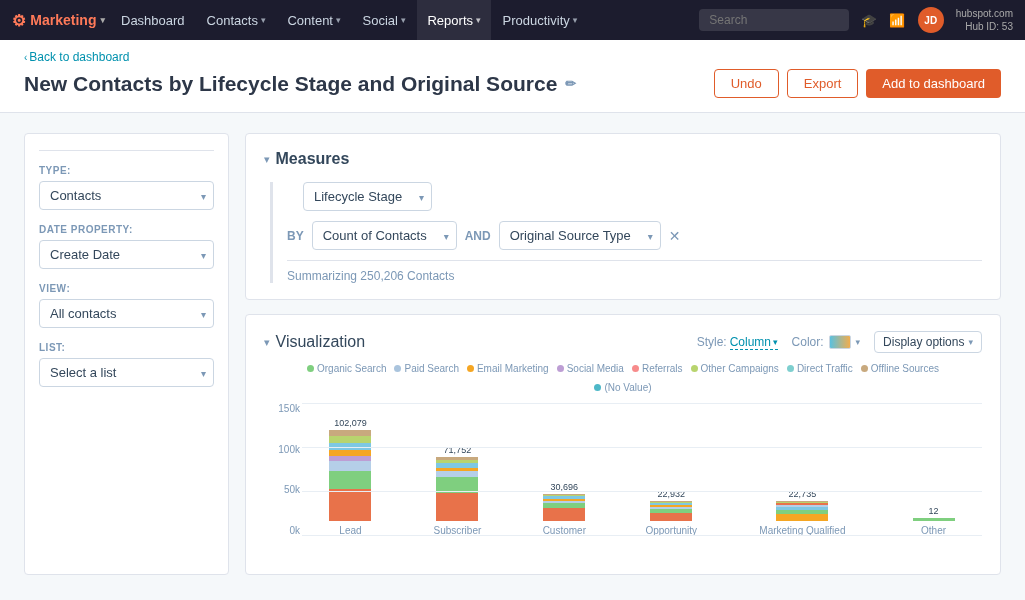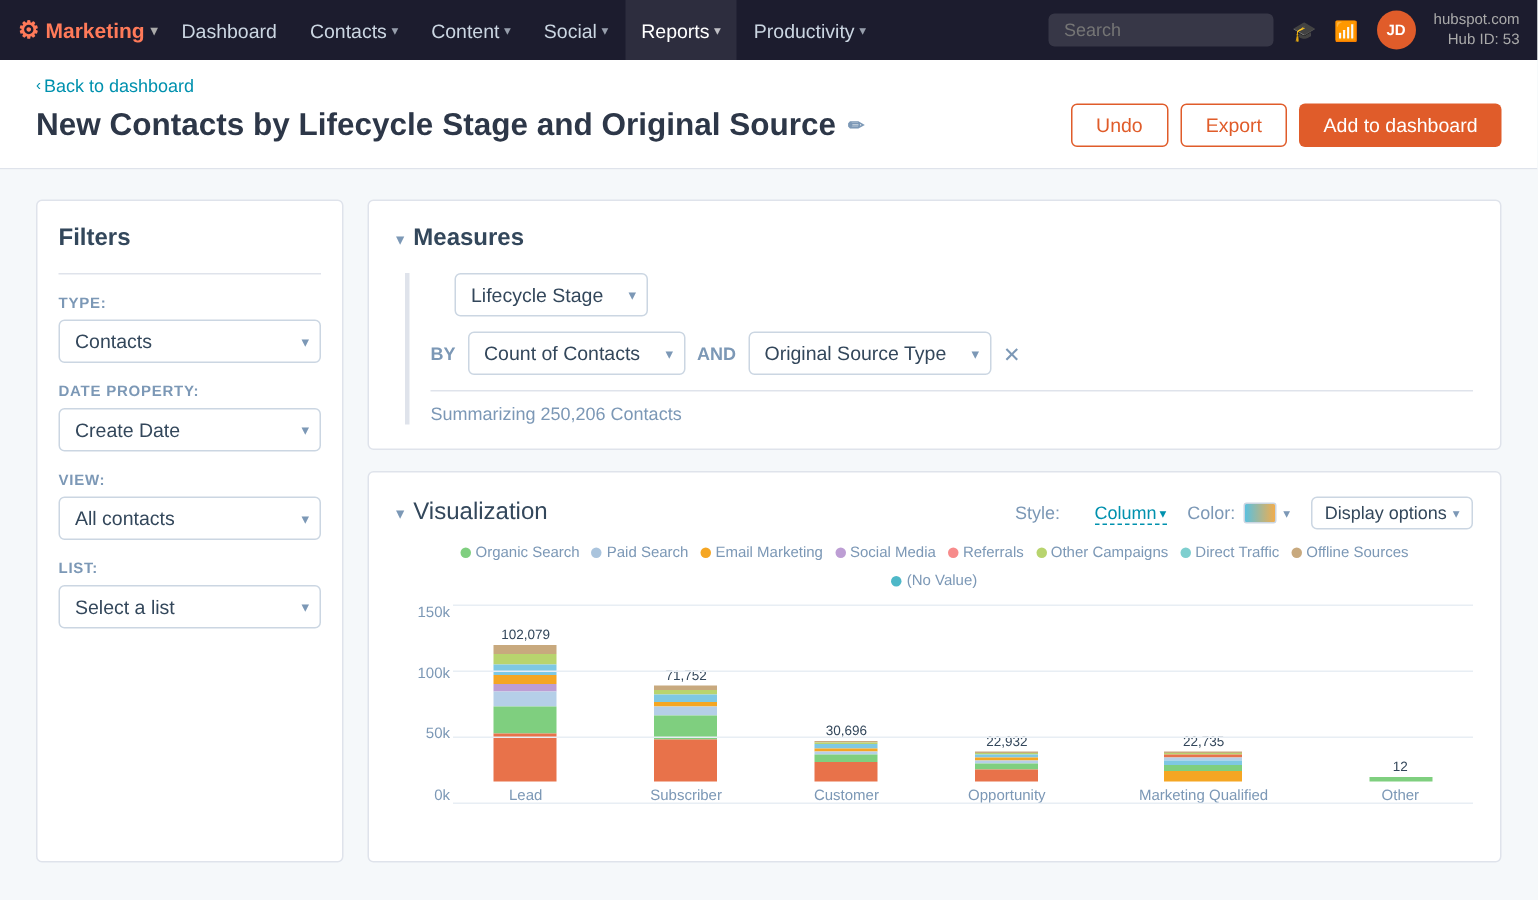--- a/index.html
+++ b/index.html
@@ -65,21 +65,20 @@
       <button style="border:1px solid #e05c2a; color:#e05c2a; background:#fff; padding:6px 16px; border-radius:4px; font-size:13px; cursor:pointer; font-weight:500;">Undo</button>
       <button style="border:1px solid #e05c2a; color:#e05c2a; background:#fff; padding:6px 16px; border-radius:4px; font-size:13px; cursor:pointer; font-weight:500;">Export</button>
       <button style="background:#e05c2a; color:#fff; border:none; padding:6px 16px; border-radius:4px; font-size:13px; cursor:pointer; font-weight:500;">Add to dashboard</button>
     </div>
   </div>
 </div>
 
 <div style="display:flex; gap:16px; padding:20px 24px; background:#f5f8fa; min-height:450px;">
 
   <div style="background:#fff; border:1px solid #dfe3eb; border-radius:4px; width:205px; min-width:205px; padding:16px 14px;">
-    <div style="font-size:16px; font-weight:600; color:#33475b; margin-bottom:14px;">Filters</div>
     <hr style="border:none; border-top:1px solid #dfe3eb; margin:0 0 14px;">
 
     <div style="font-size:10px; font-weight:700; color:#7c98b6; text-transform:uppercase; letter-spacing:0.5px; margin-bottom:5px;">TYPE:</div>
     <div style="position:relative; margin-bottom:14px;">
       <select style="width:100%; border:1px solid #cbd6e2; border-radius:4px; padding:6px 28px 6px 10px; font-size:13px; color:#33475b; background:#fff; appearance:none; cursor:pointer;">
         <option>Contacts</option>
       </select>
       <span style="position:absolute; right:8px; top:50%; transform:translateY(-50%); pointer-events:none; color:#7c98b6; font-size:10px;">▾</span>
     </div>
 
@@ -150,21 +149,21 @@
     </div>
 
     <div style="background:#fff; border:1px solid #dfe3eb; border-radius:4px; padding:16px 18px; flex:1;">
 
       <div style="display:flex; align-items:center; margin-bottom:10px;">
         <div style="display:flex; align-items:center; gap:6px; cursor:pointer;">
           <span style="color:#7c98b6; font-size:11px;">▾</span>
           <span style="font-size:16px; font-weight:400; color:#33475b;">Visualization</span>
         </div>
         <div style="margin-left:auto; display:flex; align-items:center; gap:14px;">
-          <div style="display:flex; align-items:center; gap:23px;">
+          <div style="display:flex; align-items:center; gap:3px;">
             <span style="font-size:12px; color:#7c98b6;">Style:</span>
             <span style="font-size:12px; color:#0091ae; border-bottom:1px dashed #0091ae; cursor:pointer; display:flex; align-items:center; gap:2px;">
               <span>Column</span>
               <span style="font-size:9px;">▾</span>
             </span>
           </div>
           <div style="display:flex; align-items:center; gap:5px;">
             <span style="font-size:12px; color:#7c98b6;">Color:</span>
             <div style="width:22px; height:14px; background:linear-gradient(to right,#5bc0de,#f0ad4e); border-radius:2px; cursor:pointer; border:1px solid #cbd6e2;"></div>
             <span style="font-size:9px; color:#7c98b6;">▾</span>

